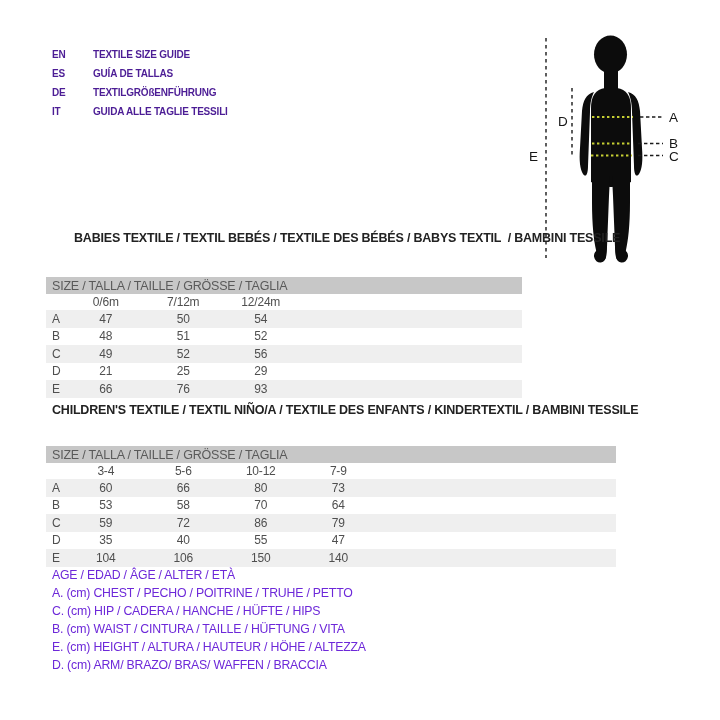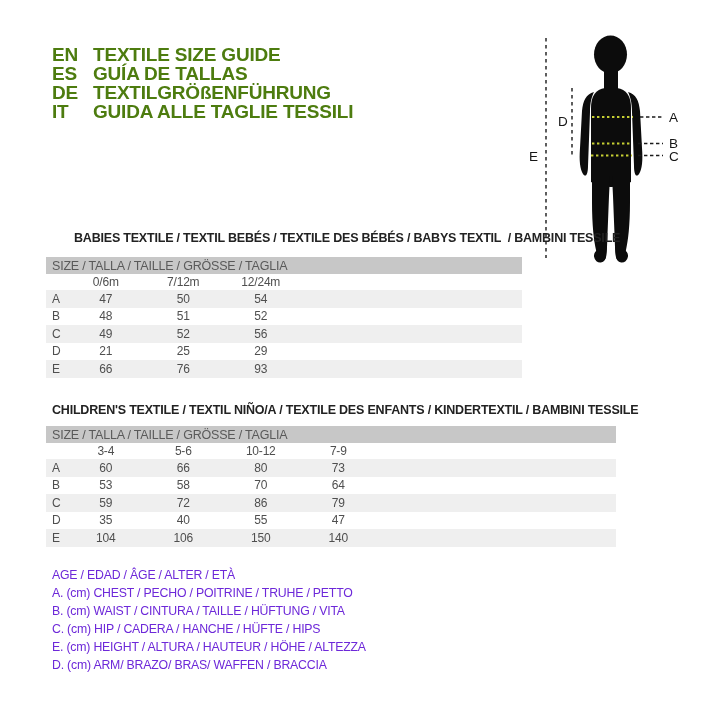--- a/index.html
+++ b/index.html
@@ -2,27 +2,27 @@
 <html><head>
 <meta charset="utf-8">
 <style>
   html,body{margin:0;padding:0;background:#fff;}
   .canvas{
     position:relative;width:720px;height:720px;background:#ffffff;overflow:hidden;
     font-family:"Liberation Sans",sans-serif;letter-spacing:-0.2px;color:#1d1d1d;
   }
   
   .lang-list{position:absolute;left:52px;top:45px;}
-  .lang-row{display:flex;height:19px;align-items:center;font-size:19px;font-weight:bold;color:#4d7c0f;}
+  .lang-row{display:flex;height:19px;align-items:center;font-size:10px;font-weight:bold;color:#4c1d95;}
   .lang-code{width:41px;}
   
   .sec-title{position:absolute;left:52px;font-size:12.5px;font-weight:bold;color:#222;white-space:pre;}
   
   .size-table{position:absolute;left:46px;font-size:12px;color:#4f4f4f;}
-  .tbar{height:17px;background:#c7c7c7;display:flex;align-items:center;box-sizing:border-box;padding-left:6px;color:#5a5a5a;font-size:12.5px;}
+  .tbar{height:17px;background:#c7c7c7;display:flex;align-items:center;box-sizing:border-box;padding-left:6px;color:#5a5a5a;font-size:12.5px;margin-top:20px;}
   .thead{display:flex;height:16px;align-items:center;}
   .trow{display:flex;height:17.5px;align-items:center;}
   .trow.striped{background:#efefef;}
   .cell-letter{width:21px;box-sizing:border-box;padding-left:6px;}
   .cell-val{width:77.5px;text-align:center;}
   
   .legend{position:absolute;left:52px;top:566px;}
   .legend-line{height:18px;display:flex;align-items:center;font-size:12.3px;color:#6d28d9;}
   
   .figure-wrap{position:absolute;left:512px;top:22px;width:196px;height:248px;}
@@ -172,19 +172,19 @@
       <span class="cell-val">104</span>
       <span class="cell-val">106</span>
       <span class="cell-val">150</span>
       <span class="cell-val">140</span>
     </div>
   </div>
 
   <div class="legend">
     <div class="legend-line">AGE / EDAD / ÂGE / ALTER / ETÀ</div>
     <div class="legend-line">A. (cm) CHEST / PECHO / POITRINE / TRUHE / PETTO</div>
+    <div class="legend-line">C. (cm) HIP / CADERA / HANCHE / HÜFTE / HIPS</div>
     <div class="legend-line">B. (cm) WAIST / CINTURA / TAILLE / HÜFTUNG / VITA</div>
-    <div class="legend-line">C. (cm) HIP / CADERA / HANCHE / HÜFTE / HIPS</div>
     <div class="legend-line">E. (cm) HEIGHT / ALTURA / HAUTEUR / HÖHE / ALTEZZA</div>
     <div class="legend-line">D. (cm) ARM/ BRAZO/ BRAS/ WAFFEN / BRACCIA</div>
   </div>
 
 </div>
 
 </body></html>

